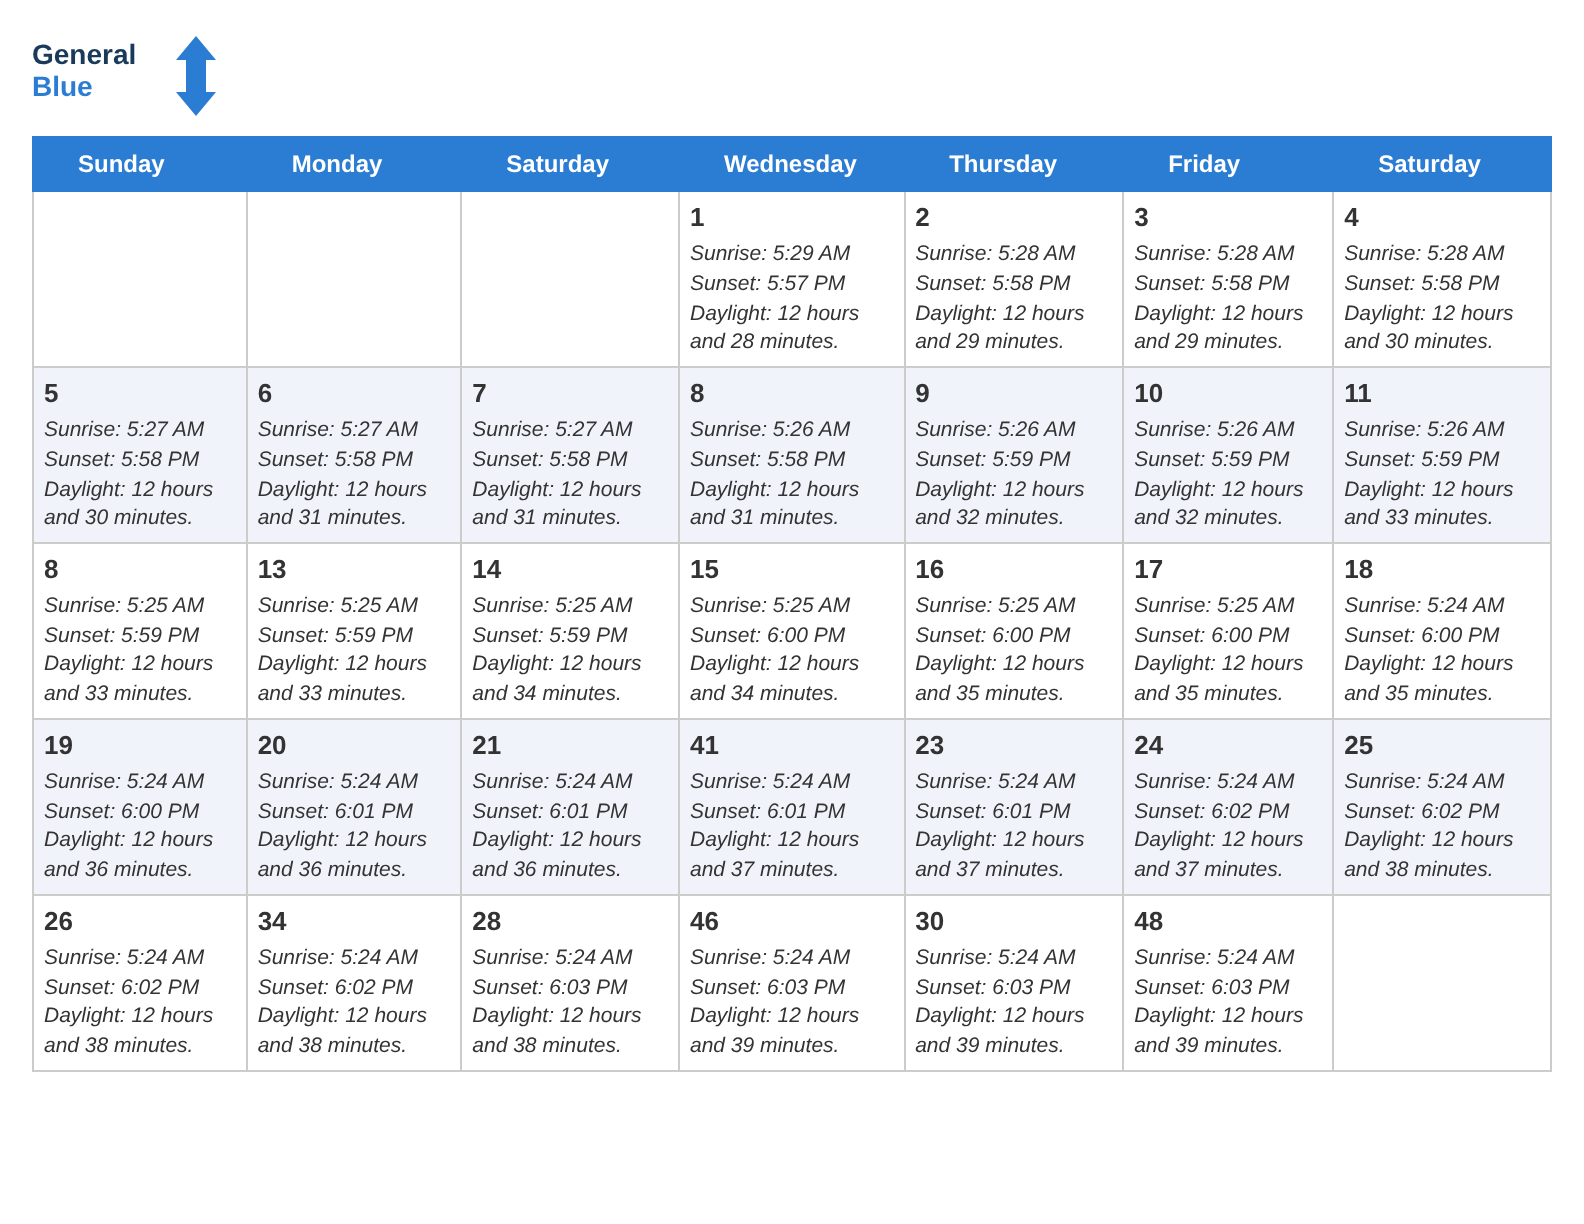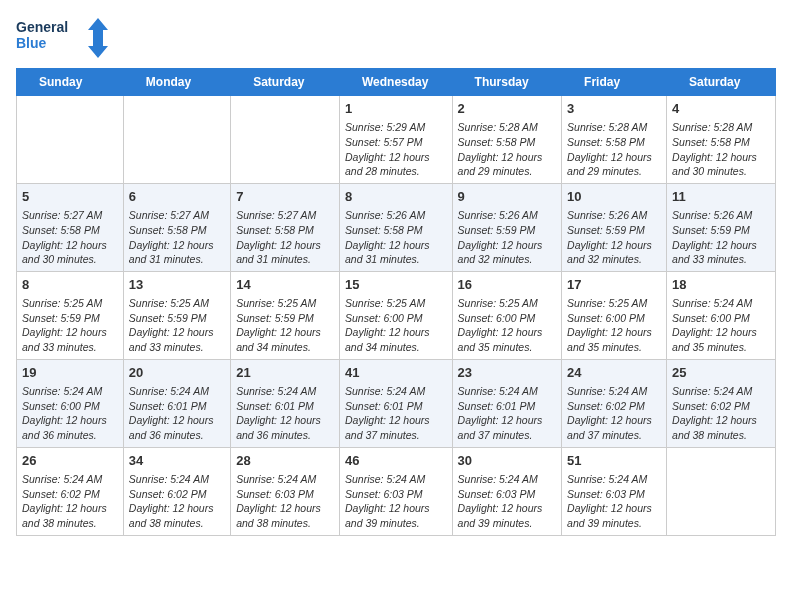--- a/index.html
+++ b/index.html
@@ -293,21 +293,21 @@
 Sunset: 6:03 PM
 Daylight: 12 hours and 39 minutes.</div>
         </td>
         <td>
           <span class="day-number">30</span>
           <div class="day-info" style="white-space: pre-line;">Sunrise: 5:24 AM
 Sunset: 6:03 PM
 Daylight: 12 hours and 39 minutes.</div>
         </td>
         <td>
-          <span class="day-number">51</span>
+          <span class="day-number">48</span>
           <div class="day-info" style="white-space: pre-line;">Sunrise: 5:24 AM
 Sunset: 6:03 PM
 Daylight: 12 hours and 39 minutes.</div>
         </td>
         <td class="empty"></td>
       </tr>
     </tbody>
 </table>
 
 </body></html>

